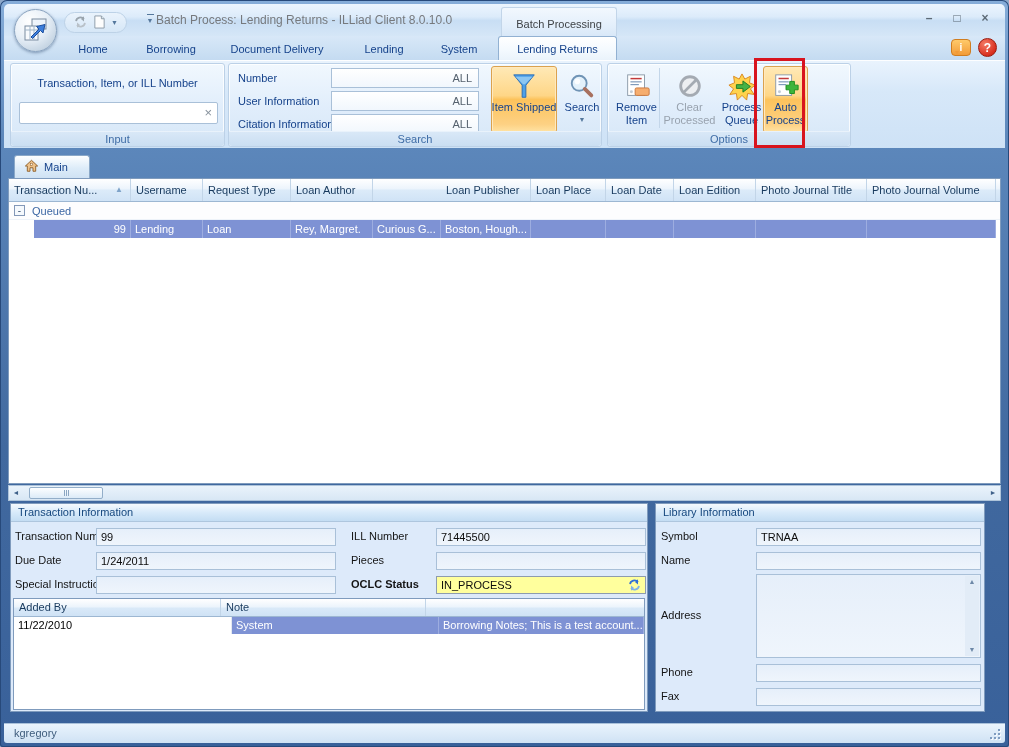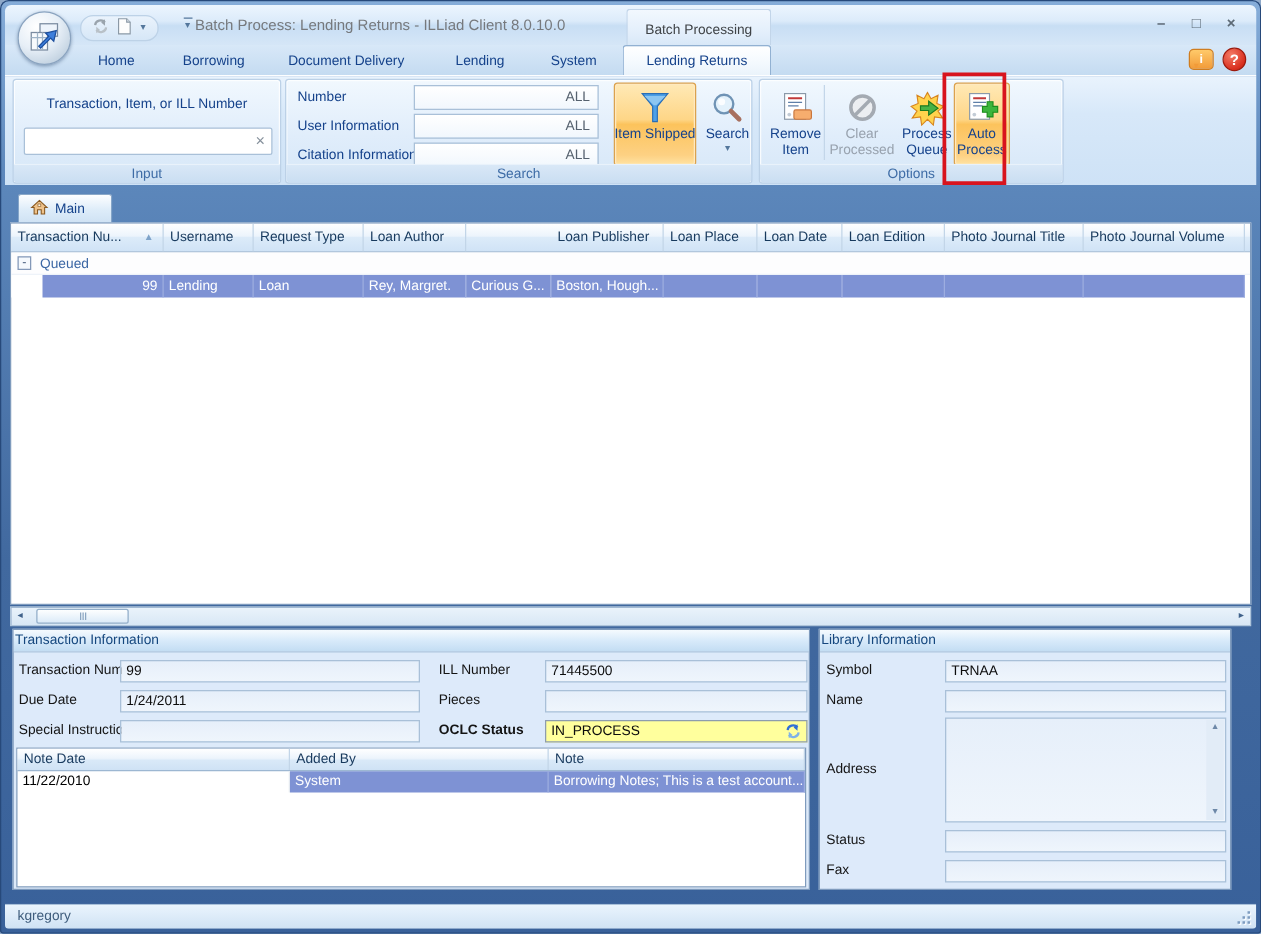--- a/index.html
+++ b/index.html
@@ -101,21 +101,21 @@
     background:linear-gradient(#eaf3fb,#d8e7f5);}
   .hs-arrow{position:absolute;top:0;width:14px;height:14px;text-align:center;line-height:14px;font-size:7px;color:#3f618a;}
   .hs-thumb{position:absolute;left:20px;top:1px;width:74px;height:12px;border:1px solid #93aec9;border-radius:2px;
     background:linear-gradient(#fdfeff,#dcebf8);display:flex;align-items:center;justify-content:center;gap:1px;}
   .hs-thumb i{display:block;width:1px;height:6px;background:#8ba6c2;}
 
   
   .panel{position:absolute;border:1px solid #7f9bbd;background:#ddeafa;}
   .p-trans{left:10px;top:503px;width:638px;height:209px;}
   .p-lib{left:655px;top:503px;width:330px;height:209px;}
-  .phead{height:18px;line-height:17px;padding-left:1px;color:#15477e;border-bottom:1px solid #aec6de;
+  .phead{height:18px;line-height:17px;padding-left:7px;color:#15477e;border-bottom:1px solid #aec6de;
     background:linear-gradient(#f5fafe,#d8eafa 50%,#c3ddf3);}
   .flabel{position:absolute;height:17px;line-height:17px;color:#141414;white-space:nowrap;}
   .fld{position:absolute;height:18px;background:linear-gradient(#e6effa,#eff5fc);border:1px solid #a9c0d8;}
   .fld input{position:absolute;left:1px;top:1px;right:1px;width:calc(100% - 2px);height:14px;border:none;background:transparent;font:11px "Liberation Sans",sans-serif;color:#0c0c0c;outline:none;padding:0 3px;}
   .fld.yellow{background:#ffff9d;border:1px solid #8d9cae;}
   .refresh-btn{position:absolute;right:2px;top:1px;width:16px;height:14px;}
 
   .ngrid{position:absolute;left:2px;top:94px;width:632px;height:112px;border:1px solid #7f9bbd;background:#fff;}
   .nhead{display:flex;height:18px;border-bottom:1px solid #9db7d2;
     background:linear-gradient(#ffffff,#ecf4fc 45%,#d9e9f8 55%,#cfe2f5);}
@@ -380,21 +380,20 @@
           <path d="M3 7 A5 4.5 0 0 1 12 4.5" fill="none" stroke="#2f6fd6" stroke-width="2"></path>
           <polygon points="12,1.5 12,7.5 8.5,4.5" fill="#2f6fd6"></polygon>
           <path d="M13 9 A5 4.5 0 0 1 4 11.5" fill="none" stroke="#7fb2e8" stroke-width="2"></path>
           <polygon points="4,8.5 4,14.5 7.5,11.5" fill="#7fb2e8"></polygon>
         </svg>
       </span>
     </div>
 
     <div class="ngrid">
       <div class="nhead">
-        <div class="nh" style="width:218px;">Note Date</div>
         <div class="nh" style="width:207px;">Added By</div>
         <div class="nh" style="width:205px;">Note</div>
       </div>
       <div class="nrow">
         <div class="nc" style="width:218px;">11/22/2010</div>
         <div class="nc sel" style="width:207px;">System</div>
         <div class="nc sel" style="width:205px;">Borrowing Notes; This is a test account....</div>
       </div>
     </div>
   </div>
@@ -413,21 +412,21 @@
     </div>
 
     <div class="flabel" style="left:5px;top:103px;">Address</div>
     <div class="ta">
       <div class="sbar">
         <div class="sbtn" style="top:0;">▲</div>
         <div class="sbtn" style="bottom:0;">▼</div>
       </div>
     </div>
 
-    <div class="flabel" style="left:5px;top:160px;">Status</div>
+    <div class="flabel" style="left:5px;top:160px;">Phone</div>
     <div class="fld" style="left:100px;top:160px;width:225px;">
       <input value="" style="">
     </div>
 
     <div class="flabel" style="left:5px;top:184px;">Fax</div>
     <div class="fld" style="left:100px;top:184px;width:225px;">
       <input value="" style="">
     </div>
   </div>
 

